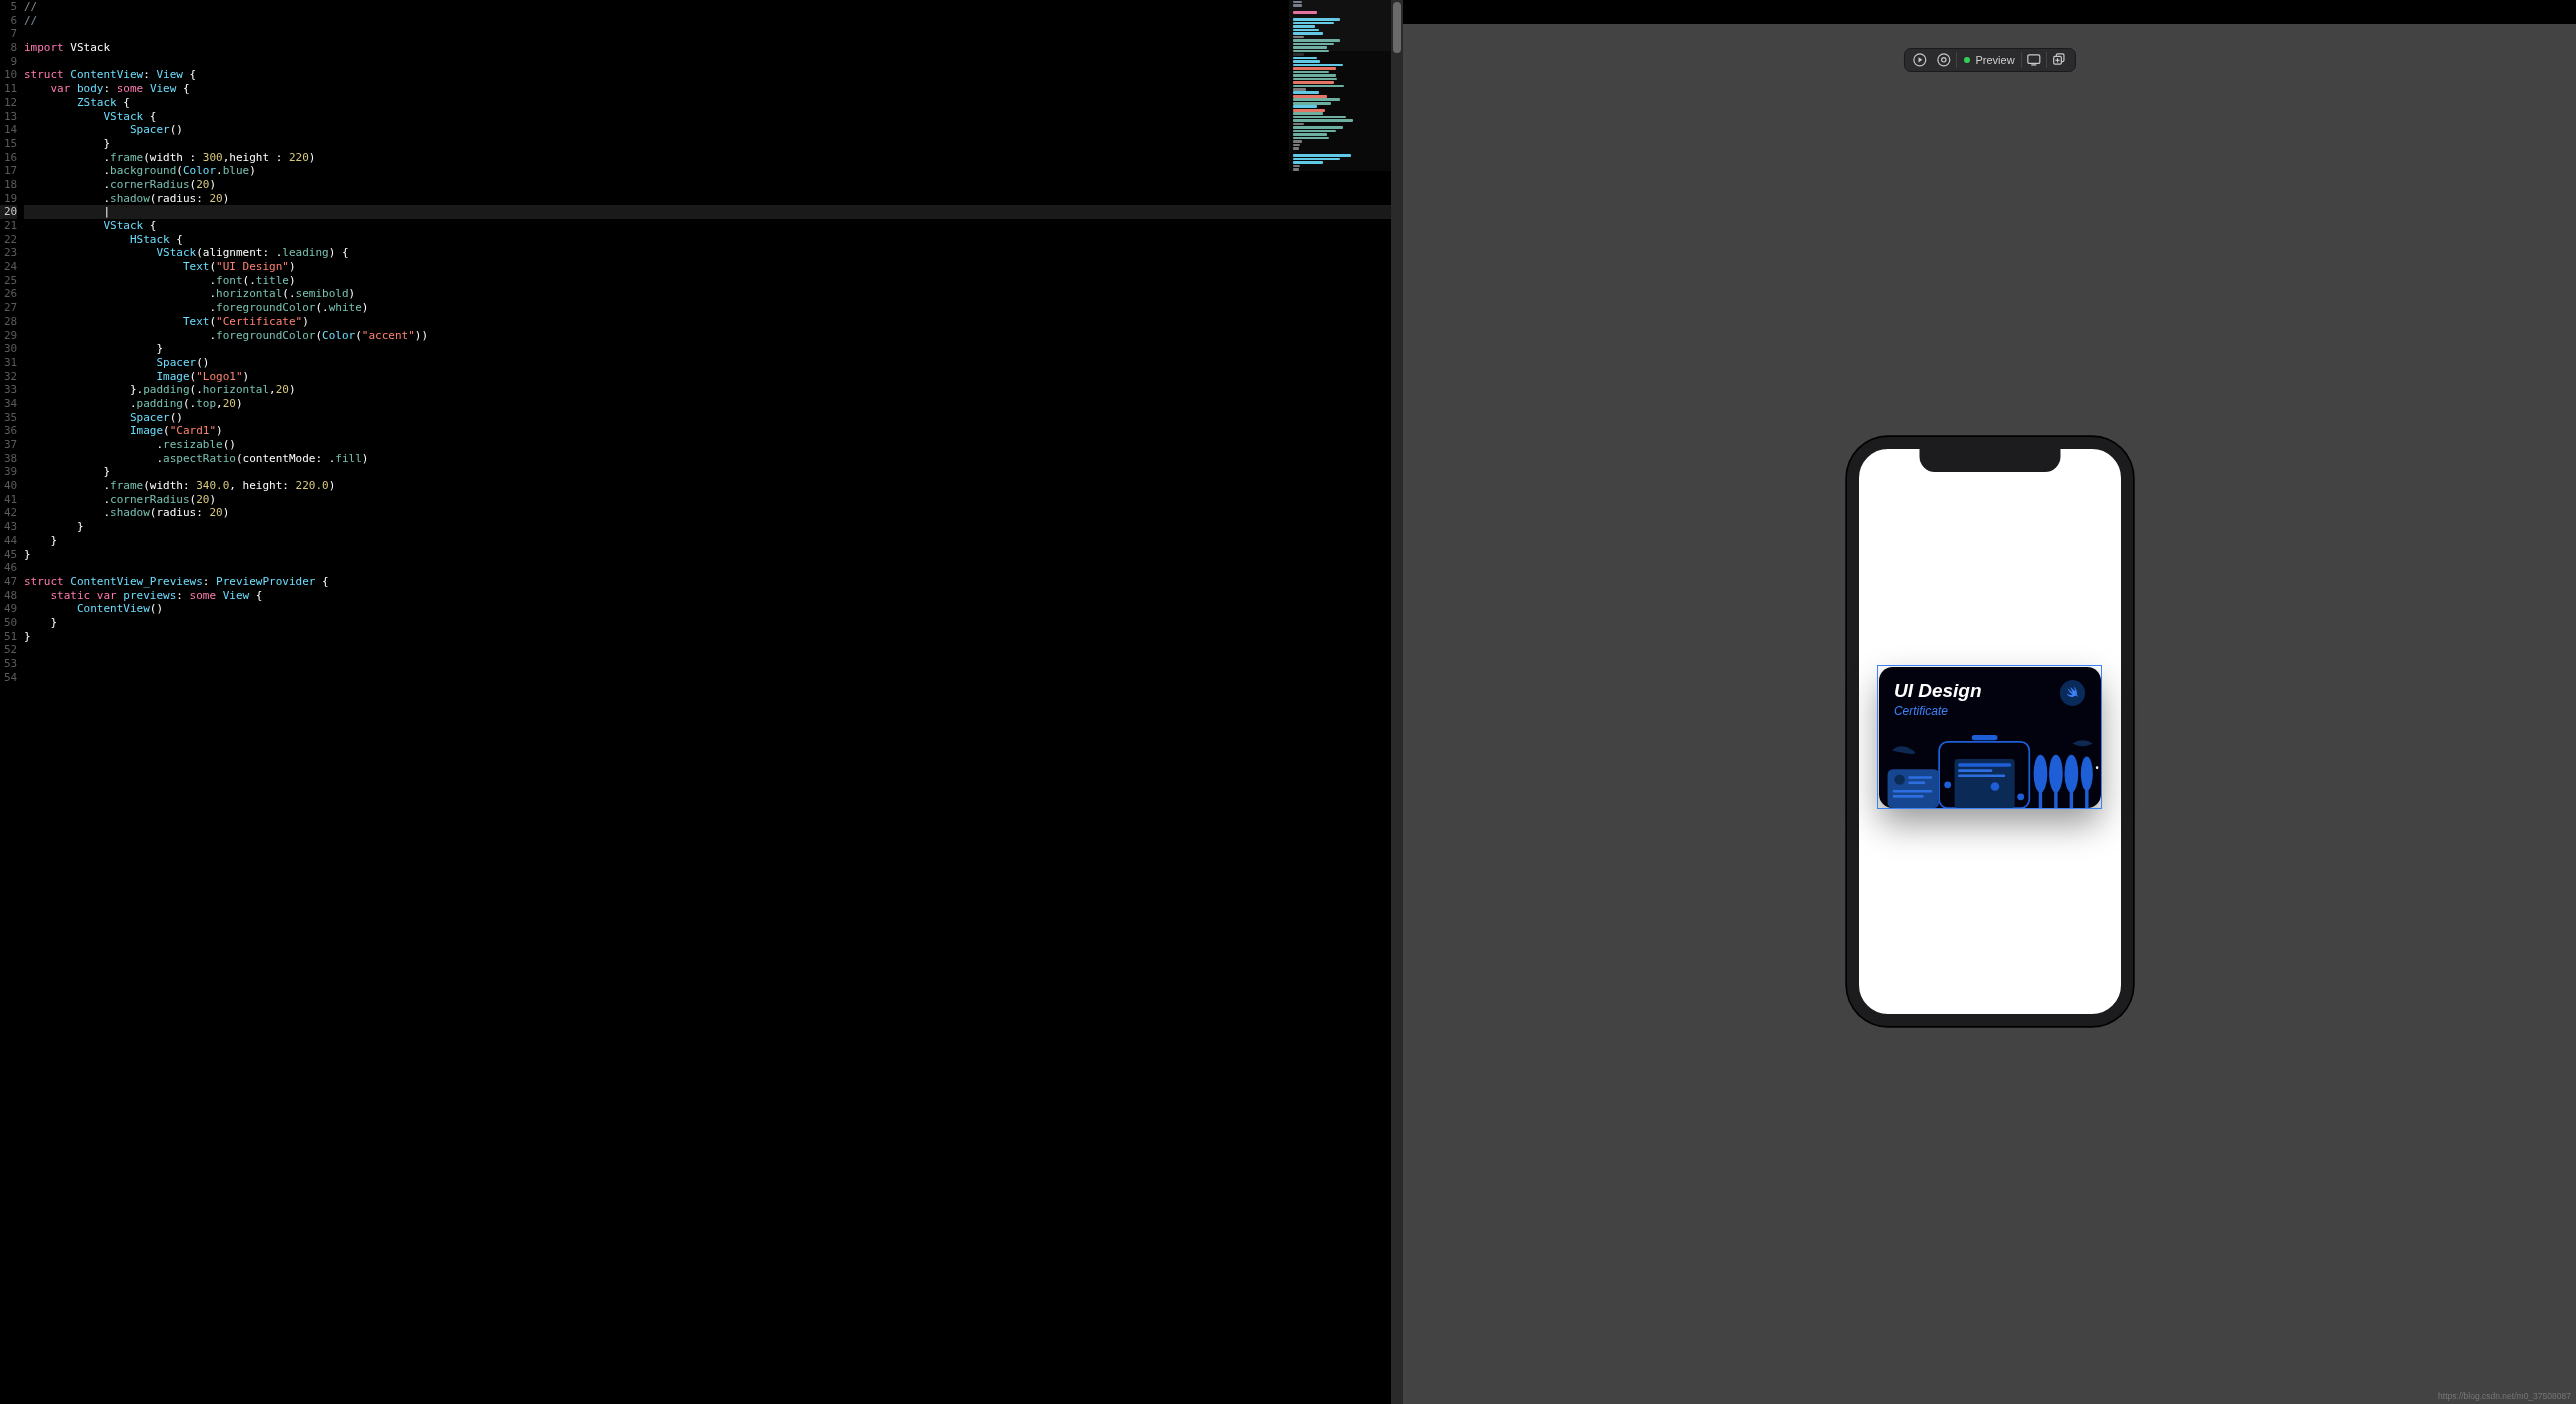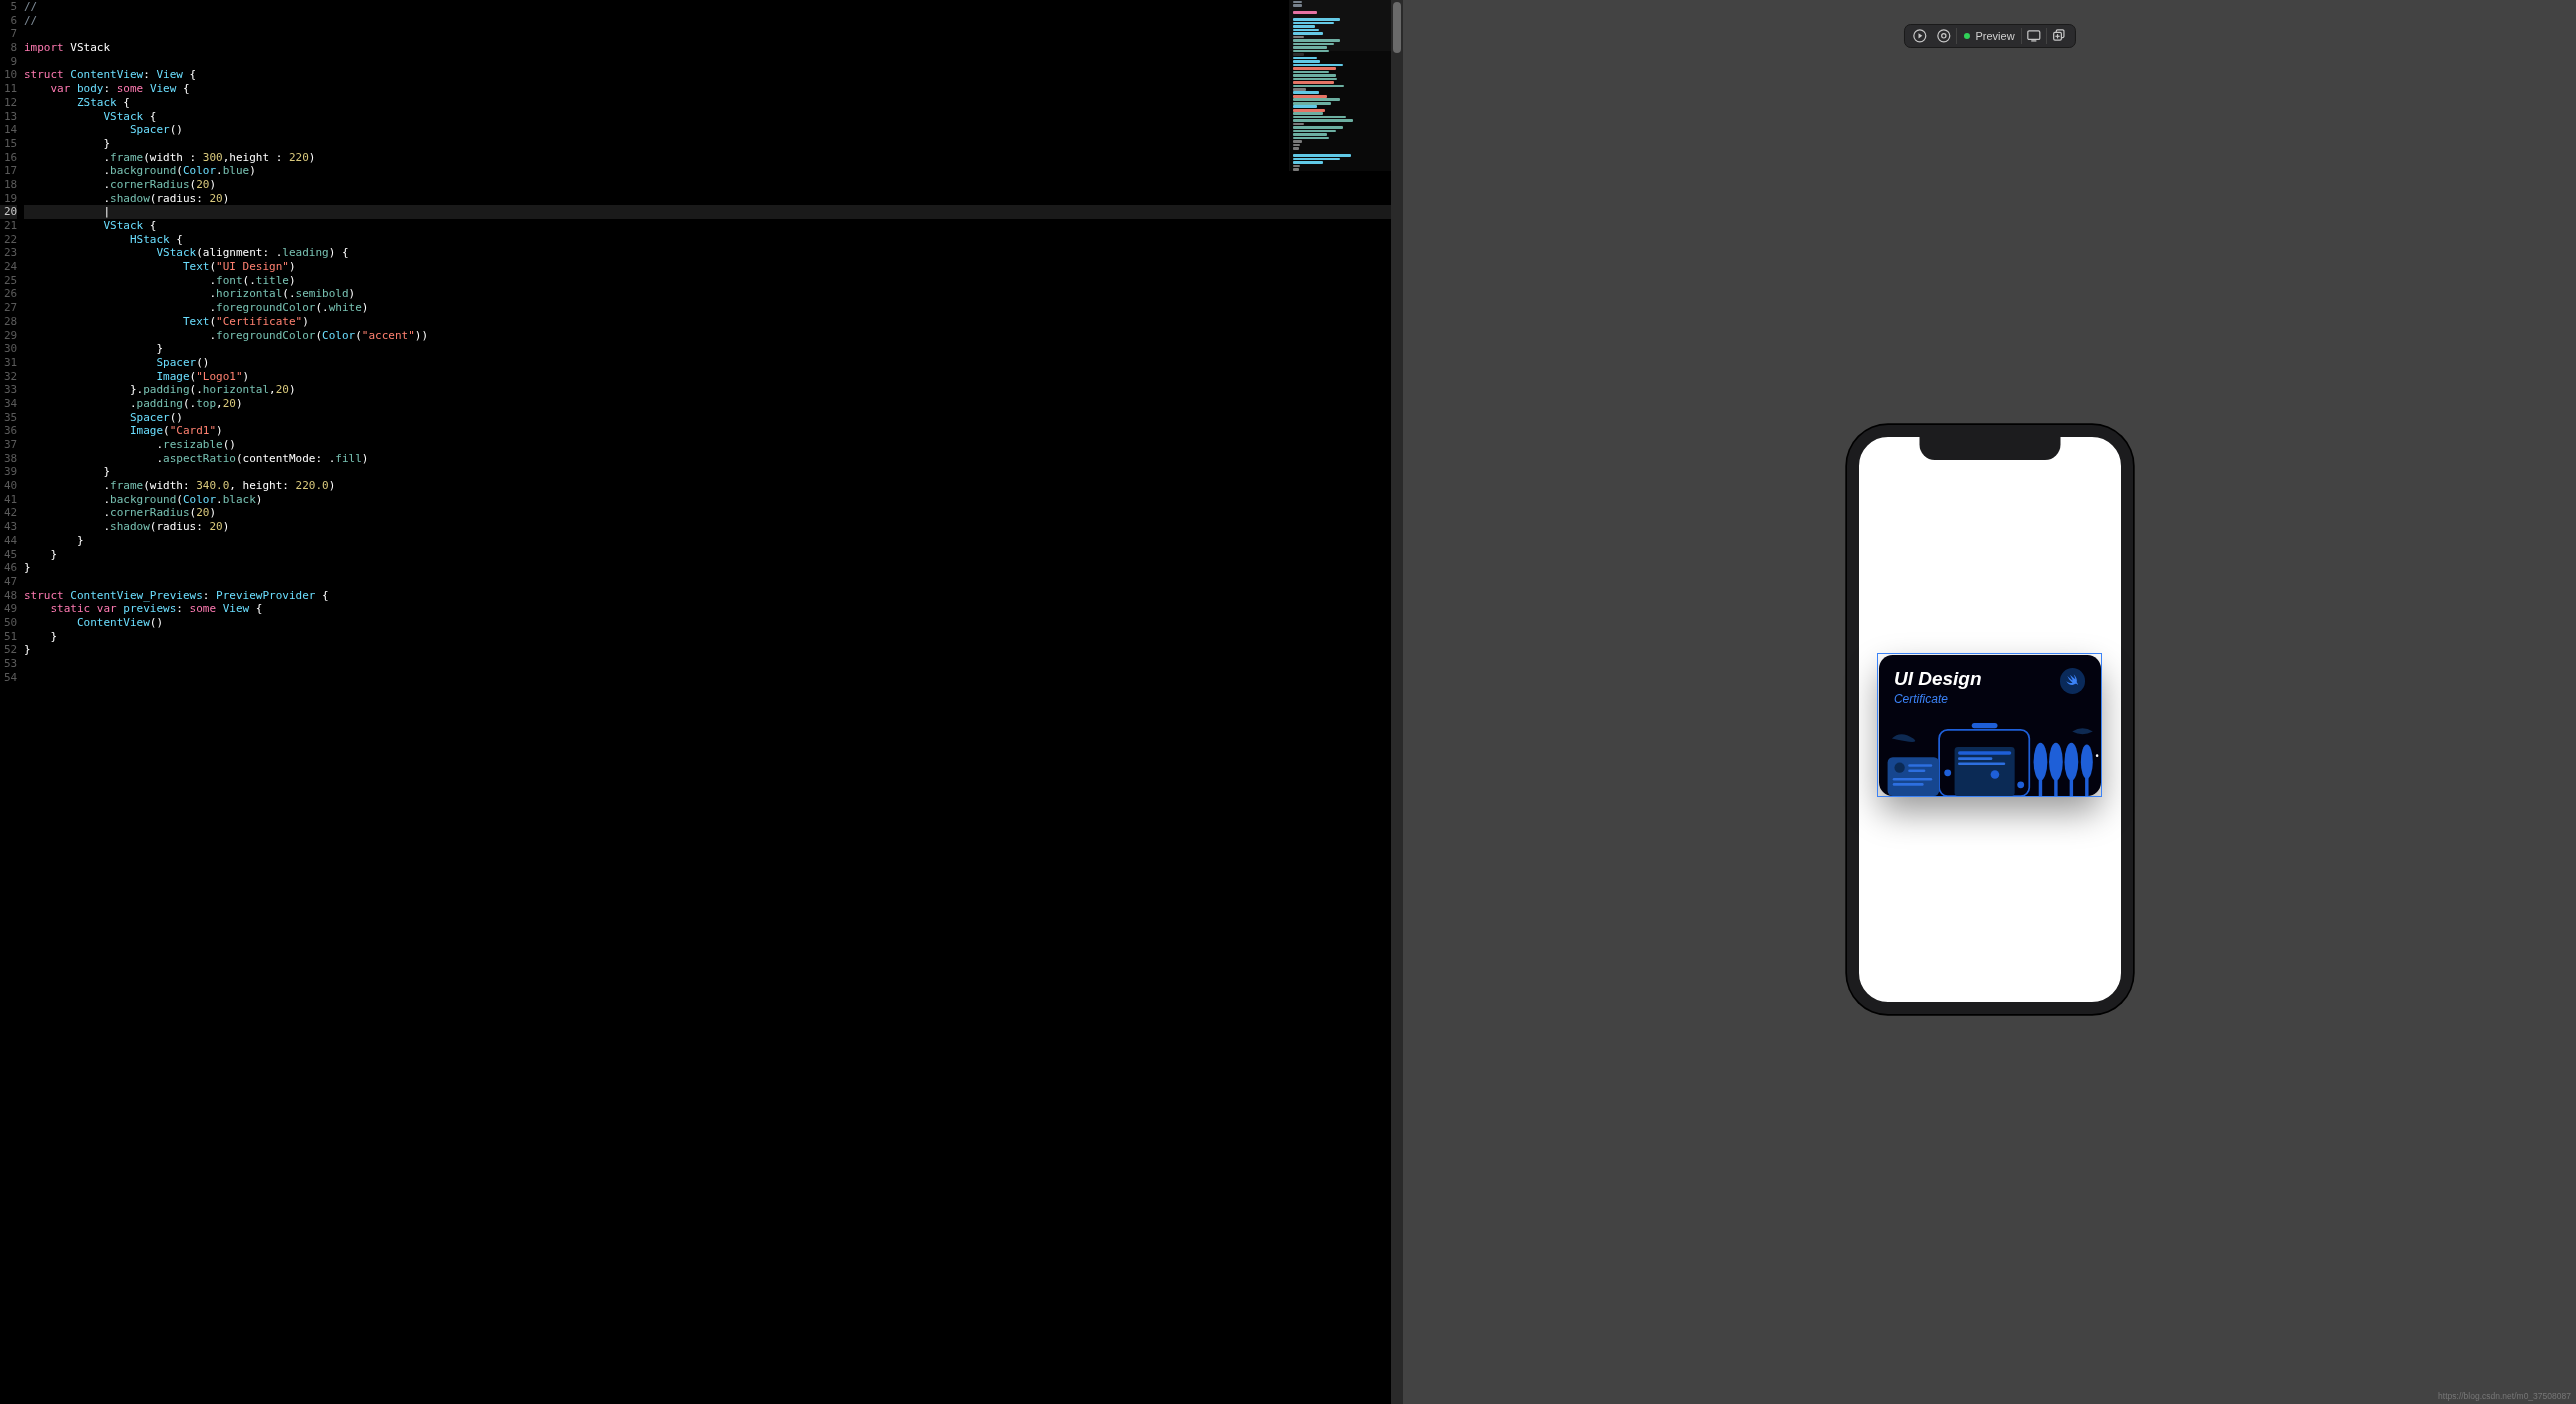--- a/index.html
+++ b/index.html
@@ -29,21 +29,21 @@
            background: linear-gradient(#0a0a0a, #0a0a0a); border-left: 0.9px solid #111;
            opacity: 0.9; overflow: hidden; }
 .minimap .mrow { height: 2.6px; margin: 0.9px 3.4px; border-radius: 0.9px; }
 .minimap .view { position: absolute; left:0; right:0; top: 0; height: 51px; background: rgba(255,255,255,0.04); }
 
 
 .vscroll { flex: 0 0 12px; background: #2a2a2a; position: relative; }
 .vscroll .thumb { position: absolute; left: 1.7px; right: 1.7px; top: 1.7px; height: 51px; background: #6a6a6a; border-radius: 6px; }
 
 
-.preview-pane { flex: 1; background: #434343; position: relative; display: flex; align-items: center; justify-content: center; }
+.preview-pane { flex: 1; background: #434343; position: relative; display: flex; align-items: center; justify-content: center; margin-top: 24px; }
 
 
 .preview-toolbar { position: absolute; top: 24px; left: 50%; transform: translateX(-50%);
                    display: flex; align-items: center; gap: 0; background: #2b2b2d;
                    border: 0.9px solid #1a1a1a; border-radius: 6.8px; height: 24px; padding: 0 3.4px;
                    font-family: -apple-system, "Helvetica Neue", sans-serif; font-size: 11px; color: #d0d0d0; }
 .preview-toolbar .tb-btn { width: 24px; height: 24px; display:flex; align-items:center; justify-content:center; color:#c8c8c8; }
 .preview-toolbar .sep { width: 0.9px; height: 15.4px; background: #444; }
 .preview-toolbar .status-dot { width: 6.8px; height: 6.8px; border-radius: 50%; background: #30d158; margin: 0 5.1px 0 6.8px; }
 .preview-toolbar .status-text { padding-right: 6.8px; }
@@ -157,21 +157,20 @@
         <div class="line"><span class="pl">                    </span><span class="type">Spacer</span><span class="pl">()</span></div>
         <div class="line"><span class="pl">                    </span><span class="type">Image</span><span class="pl">(</span><span class="str">"Logo1"</span><span class="pl">)</span></div>
         <div class="line"><span class="pl">                }.</span><span class="mod">padding</span><span class="pl">(.</span><span class="mod">horizontal</span><span class="pl">,</span><span class="num">20</span><span class="pl">)</span></div>
         <div class="line"><span class="pl">                .</span><span class="mod">padding</span><span class="pl">(.</span><span class="mod">top</span><span class="pl">,</span><span class="num">20</span><span class="pl">)</span></div>
         <div class="line"><span class="pl">                </span><span class="type">Spacer</span><span class="pl">()</span></div>
         <div class="line"><span class="pl">                </span><span class="type">Image</span><span class="pl">(</span><span class="str">"Card1"</span><span class="pl">)</span></div>
         <div class="line"><span class="pl">                    .</span><span class="mod">resizable</span><span class="pl">()</span></div>
         <div class="line"><span class="pl">                    .</span><span class="mod">aspectRatio</span><span class="pl">(contentMode: .</span><span class="mod">fill</span><span class="pl">)</span></div>
         <div class="line"><span class="pl">            }</span></div>
         <div class="line"><span class="pl">            .</span><span class="mod">frame</span><span class="pl">(width: </span><span class="num">340.0</span><span class="pl">, height: </span><span class="num">220.0</span><span class="pl">)</span></div>
-        <div class="line"><span class="pl">            .</span><span class="mod">background</span><span class="pl">(</span><span class="type">Color</span><span class="pl">.</span><span class="mod">black</span><span class="pl">)</span></div>
         <div class="line"><span class="pl">            .</span><span class="mod">cornerRadius</span><span class="pl">(</span><span class="num">20</span><span class="pl">)</span></div>
         <div class="line"><span class="pl">            .</span><span class="mod">shadow</span><span class="pl">(radius: </span><span class="num">20</span><span class="pl">)</span></div>
         <div class="line"><span class="pl">        }</span></div>
         <div class="line"><span class="pl">    }</span></div>
         <div class="line"><span class="pl">}</span></div>
         <div class="line"></div>
         <div class="line"><span class="kw">struct </span><span class="type">ContentView_Previews</span><span class="pl">: </span><span class="type">PreviewProvider</span><span class="pl"> {</span></div>
         <div class="line"><span class="pl">    </span><span class="kw">static var </span><span class="type">previews</span><span class="pl">: </span><span class="kw">some </span><span class="type">View</span><span class="pl"> {</span></div>
         <div class="line"><span class="pl">        </span><span class="type">ContentView</span><span class="pl">()</span></div>
         <div class="line"><span class="pl">    }</span></div>

